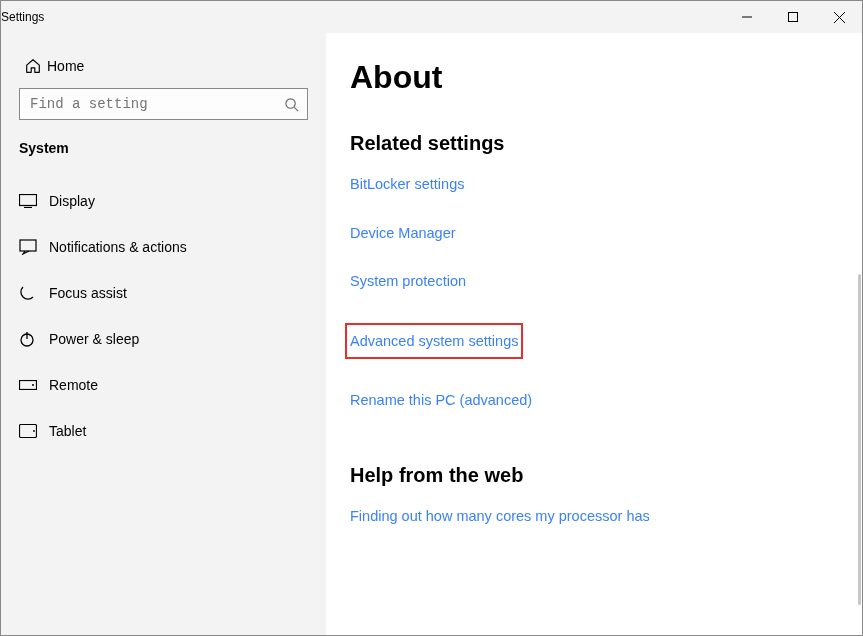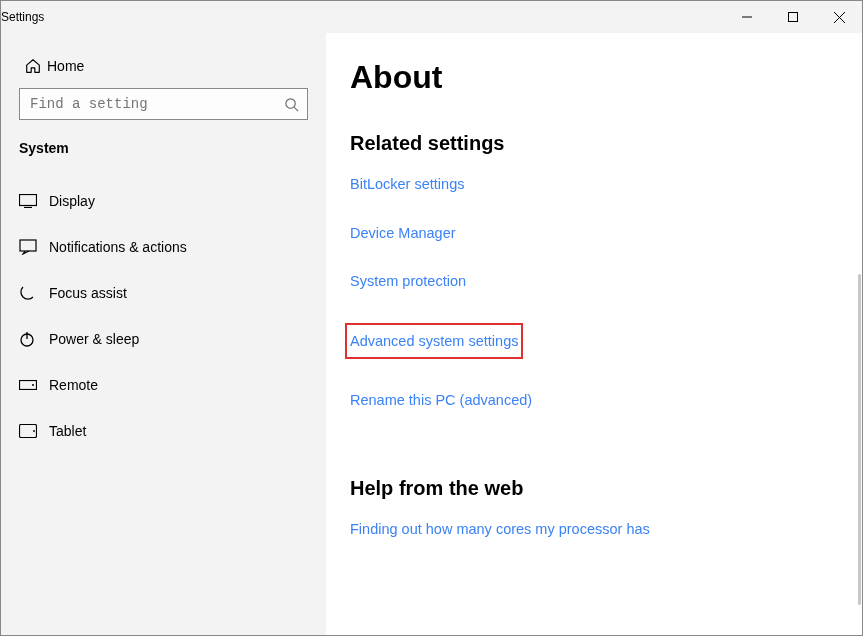--- a/index.html
+++ b/index.html
@@ -81,21 +81,21 @@
   .page-title {
     font-size: 32px;
     font-weight: 600;
     margin: 0 0 36px 0;
   }
   .section-title {
     font-size: 20px;
     font-weight: 600;
     margin: 0 0 12px 0;
   }
-  .section-title.help { margin-top: 45px; }
+  .section-title.help { margin-top: 32px; }
   .link {
     color: #3b82f6;
     font-size: 14.5px;
     margin: 10px 0 24px 0;
     cursor: default;
     display: inline-block;
   }
   .link-row { line-height: 1; }
   .hl {
     border: 2px solid #e03030;

